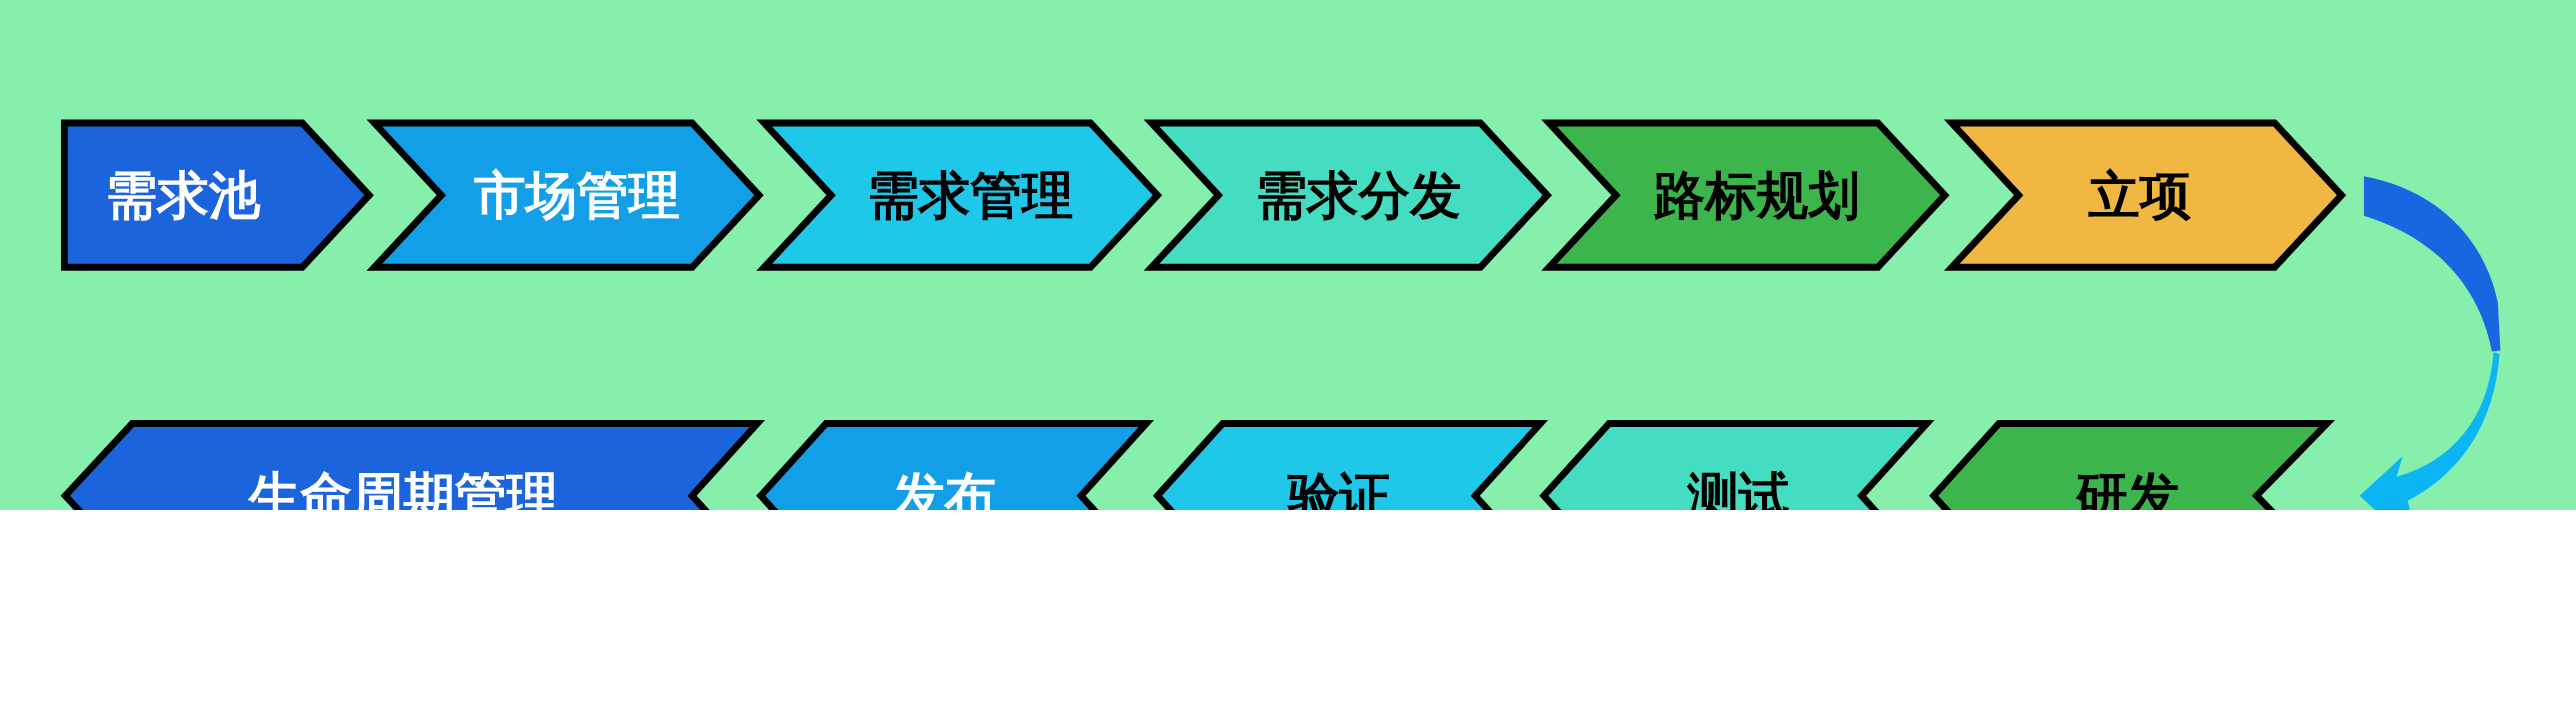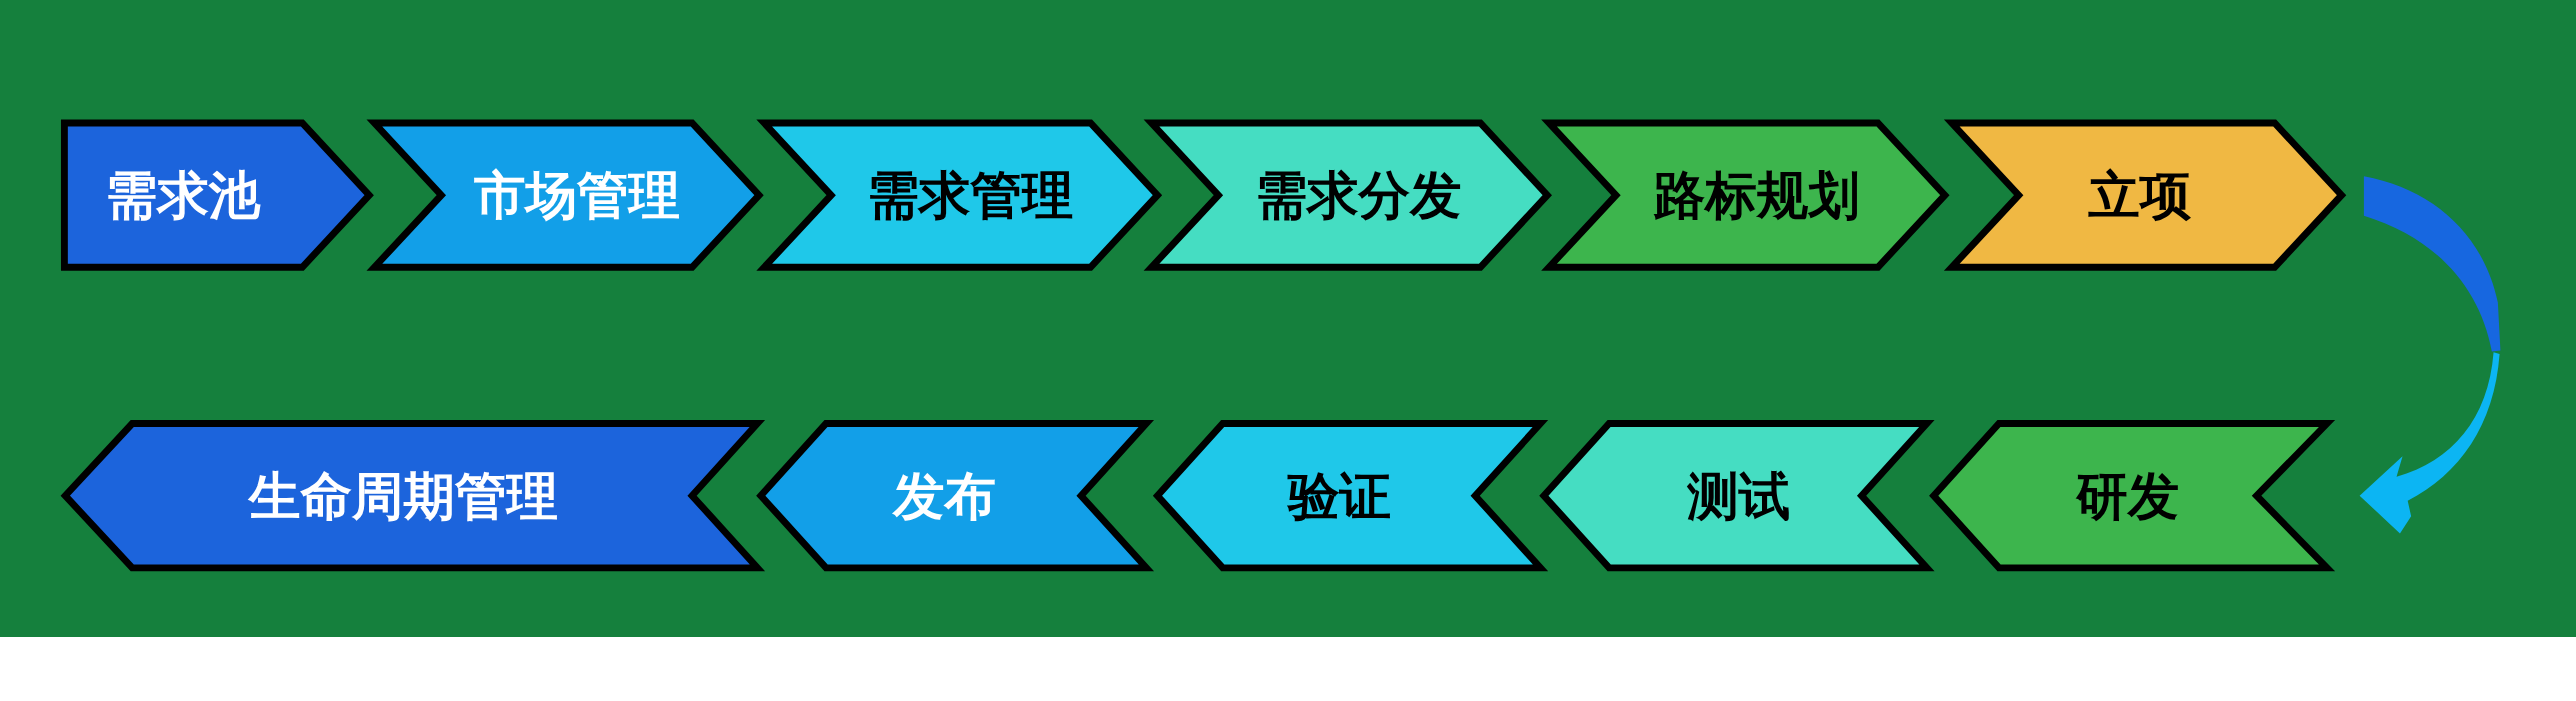--- a/index.html
+++ b/index.html
@@ -3,22 +3,22 @@
 <meta charset="utf-8">
 <style>
   html, body {
     margin: 0;
     padding: 0;
     background: #ffffff;
     font-family: "Liberation Sans", "DejaVu Sans", sans-serif;
   }
   .diagram-wrap {
     width: 2576px;
-    height: 637px;
-    background: #15803d;
+    height: 510px;
+    background: #86efac;
     overflow: hidden;
   }
   svg { display: block; }
   .step-shape {
     stroke: #000000;
     stroke-width: 8;
     stroke-linejoin: miter;
   }
   .step-label {
     font-family: "Liberation Sans", "DejaVu Sans", sans-serif;

